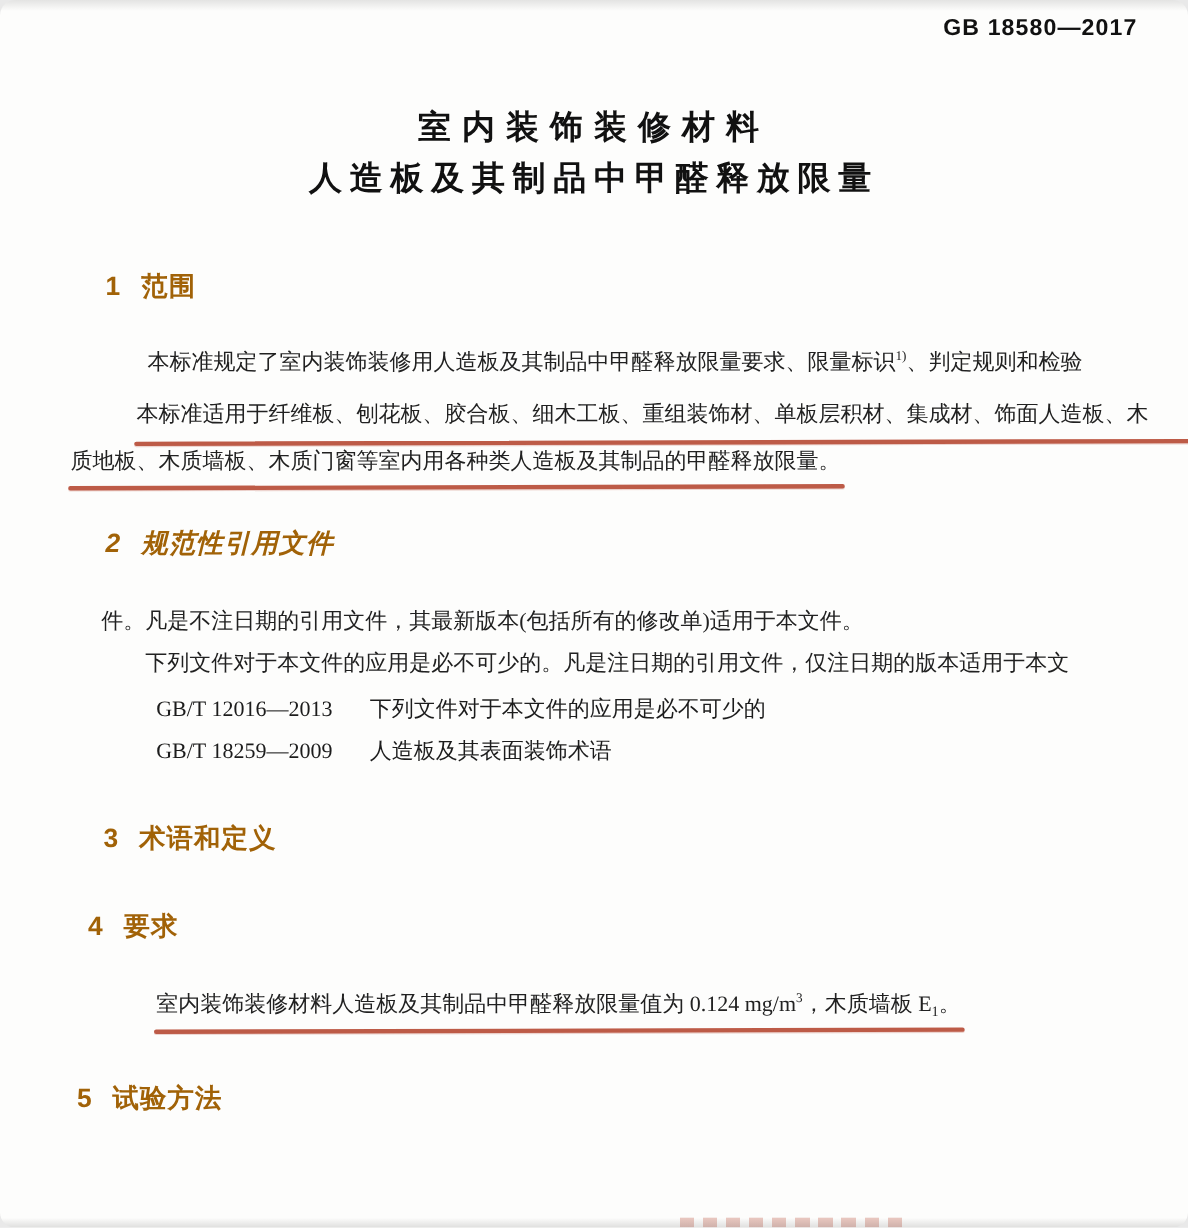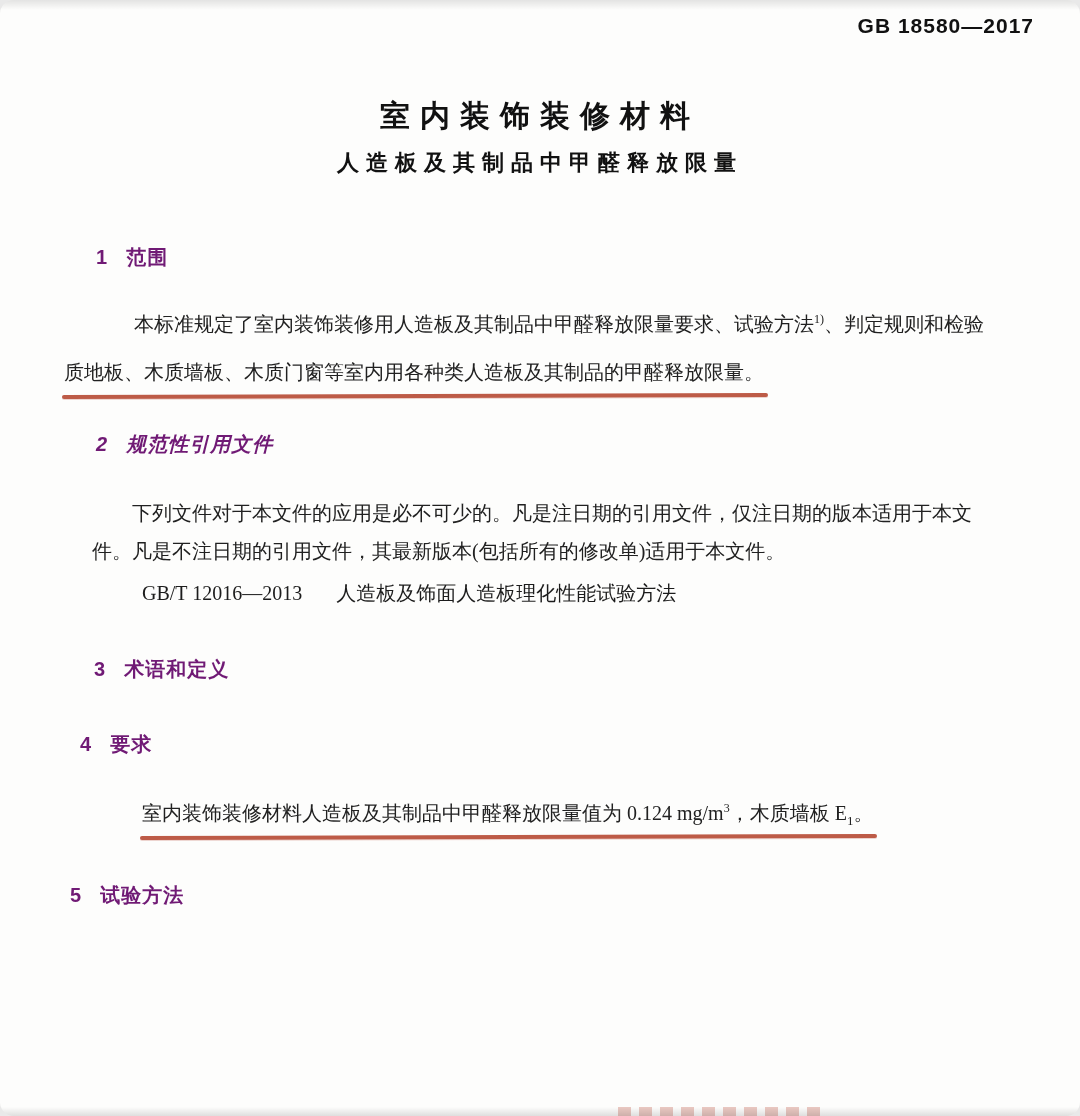--- a/index.html
+++ b/index.html
@@ -31,24 +31,24 @@
     font-family:"Liberation Sans","DejaVu Sans",sans-serif;
     font-weight:700;font-size:21px;letter-spacing:1px;color:#111;
   }
   .doc-title{
     margin-top:58px;
     text-align:center;
     font-family:"Liberation Sans","DejaVu Sans",sans-serif;
     font-weight:700;color:#111;
   }
   .doc-title .t1{font-size:30px;letter-spacing:10px;line-height:44px;font-family:Liberation Mono, monospace;}
-  .doc-title .t2{font-size:22px;letter-spacing:7px;line-height:46px;}
+  .doc-title .t2{font-size:30px;letter-spacing:7px;line-height:46px;}
   .sec-h{
     font-family:"Liberation Sans","DejaVu Sans",sans-serif;
-    font-weight:700;font-size:20px;color:#701a75;
+    font-weight:700;font-size:24px;color:#a16207;
     letter-spacing:1px;
   }
   .sec-h .num{margin-right:18px;}
   .line{white-space:nowrap;line-height:38px;color:#212121;}
   .indent{text-indent:40px;}
   sup.fn{font-size:12px;vertical-align:super;line-height:0;}
   sub.sb{font-size:13px;vertical-align:sub;line-height:0;}
   
   .redline{position:relative;display:inline-block;}
   .redline::after{
@@ -94,43 +94,49 @@
   <div class="doc-title">
     <div class="t1">室内装饰装修材料</div>
     <div class="t2">人造板及其制品中甲醛释放限量</div>
   </div>
 
   <div class="sec-h s1h">
     <span class="num">1</span><span>范围</span>
   </div>
   <div class="s1p1">
     <div class="line indent">
-      <span>本标准规定了室内装饰装修用人造板及其制品中甲醛释放限量要求、试验方法</span><sup class="fn">1)</sup><span>、判定规则和检验</span>
+      <span>本标准规定了室内装饰装修用人造板及其制品中甲醛释放限量要求、限量标识</span><sup class="fn">1)</sup><span>、判定规则和检验</span>
     </div>
   </div>
   <div class="s1p2">
+    <div class="line l1">
+      <span class="redline full">本标准适用于纤维板、刨花板、胶合板、细木工板、重组装饰材、单板层积材、集成材、饰面人造板、木</span>
+    </div>
     <div class="line" style="margin-top:4px;">
       <span class="redline">质地板、木质墙板、木质门窗等室内用各种类人造板及其制品的甲醛释放限量。</span>
     </div>
   </div>
 
   <div class="sec-h s2h">
     <span class="num">2</span><span>规范性引用文件</span>
   </div>
   <div class="s2p">
+    <div class="line">
+      <span>件。凡是不注日期的引用文件，其最新版本(包括所有的修改单)适用于本文件。</span>
+    </div>
     <div class="line indent">
       <span>下列文件对于本文件的应用是必不可少的。凡是注日期的引用文件，仅注日期的版本适用于本文</span>
-    </div>
-    <div class="line">
-      <span>件。凡是不注日期的引用文件，其最新版本(包括所有的修改单)适用于本文件。</span>
     </div>
   </div>
   <div class="refs">
     <div class="ref-line">
-      <span class="code">GB/T 12016—2013</span><span>人造板及饰面人造板理化性能试验方法</span>
+      <span class="code">GB/T 12016—2013</span><span>下列文件对于本文件的应用是必不可少的</span>
+    </div>
+    <div class="ref-line">
+      <span class="code">GB/T 18259—2009</span><span>人造板及其表面装饰术语</span>
     </div>
   </div>
 
   <div class="sec-h s3h">
     <span class="num">3</span><span>术语和定义</span>
   </div>
 
   <div class="sec-h s4h">
     <span class="num">4</span><span>要求</span>
   </div>

